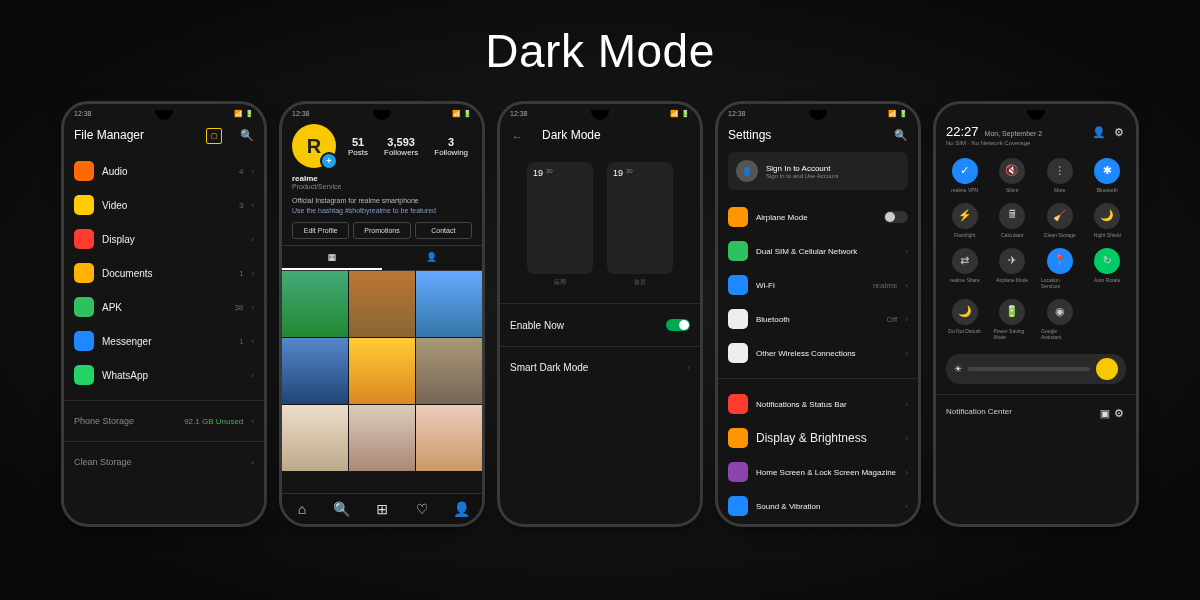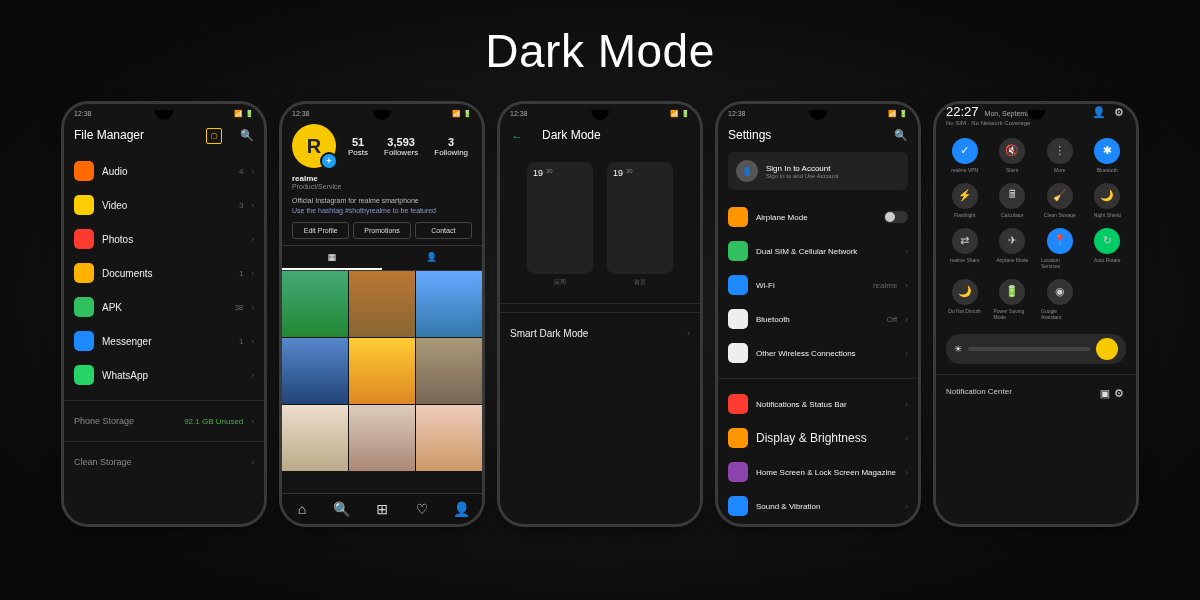--- a/index.html
+++ b/index.html
@@ -37,21 +37,21 @@
 .miniph{width:54px;height:100px;background:#222;border-radius:8px;padding:6px;display:flex;flex-direction:row;gap:3px;font-size:6px;color:#888}
 .miniph .t{color:#fff;font-size:9px}
 .miniph .img{height:26px;border-radius:3px;background:linear-gradient(#8899aa,#334455);margin-top:2px}
 .minilab{text-align:center;font-size:6px;color:#666;margin-top:4px}
 .toggle{width:24px;height:12px;border-radius:6px;background:#333;position:relative}
 .toggle.on{background:#0a5}
 .toggle::after{content:"";position:absolute;width:10px;height:10px;border-radius:50%;background:#ccc;top:1px;left:1px}
 .toggle.on::after{left:13px;background:#fff}
 .acct{display:flex;gap:8px;align-items:center;background:#222;border-radius:6px;padding:8px;margin-bottom:10px;font-size:8px}
 .acct .av{width:22px;height:22px;border-radius:50%;background:#555;display:flex;align-items:center;justify-content:center}
-.qsp{padding:0 10px}
+.qsp{padding:20px 10px}
 .qtime{font-size:13px;font-weight:500;color:#fff}
 .qdate{font-size:7px;color:#aaa}
 .qgrid{display:grid;grid-template-columns:repeat(4,1fr);gap:10px;margin-top:12px}
 .qtile{display:flex;flex-direction:column;align-items:center;gap:3px;font-size:5px;color:#888}
 .qic{width:26px;height:26px;border-radius:50%;background:#333;display:flex;align-items:center;justify-content:center;color:#ccc;font-size:11px}
 .qic.on{background:#1e88ff;color:#fff}
 .qic.green{background:#0c6}
 .slider{display:flex;align-items:center;gap:6px;margin-top:14px;background:#2a2a2a;border-radius:14px;padding:4px 8px}
 .slider .bar{flex:1;height:4px;background:#444;border-radius:2px}
 .fab{width:22px;height:22px;border-radius:50%;background:#f9c900}
@@ -86,21 +86,21 @@
               <span class="chev">›</span>
             </div>
             <div class="row">
               <div class="appic" style="background:#ffcc00"></div>
               <span class="rowlab">Video</span>
               <span class="count">3</span>
               <span class="chev">›</span>
             </div>
             <div class="row">
               <div class="appic" style="background:#ff3b30"></div>
-              <span class="rowlab">Photos</span>
+              <span class="rowlab">Display</span>
               <span class="count"></span>
               <span class="chev">›</span>
             </div>
             <div class="row">
               <div class="appic" style="background:#ffb300"></div>
               <span class="rowlab">Documents</span>
               <span class="count">1</span>
               <span class="chev">›</span>
             </div>
             <div class="row">
@@ -210,20 +210,24 @@
           <div>
             <div class="miniph">
                 <span class="t">19</span>
                 <span>30</span>
                 <div class="img"></div>
               </div>
             <div class="minilab">首页</div>
           </div>
         </div>
         <div class="sep"></div>
+        <div class="row">
+          <span class="rowlab">Enable Now</span>
+          <div class="toggle on"></div>
+        </div>
         <div class="sep"></div>
         <div class="row">
           <span class="rowlab">Smart Dark Mode</span>
           <span class="chev">›</span>
         </div>
       </div>
     </div>
 
     <div class="phone">
       <div class="notch"></div>

